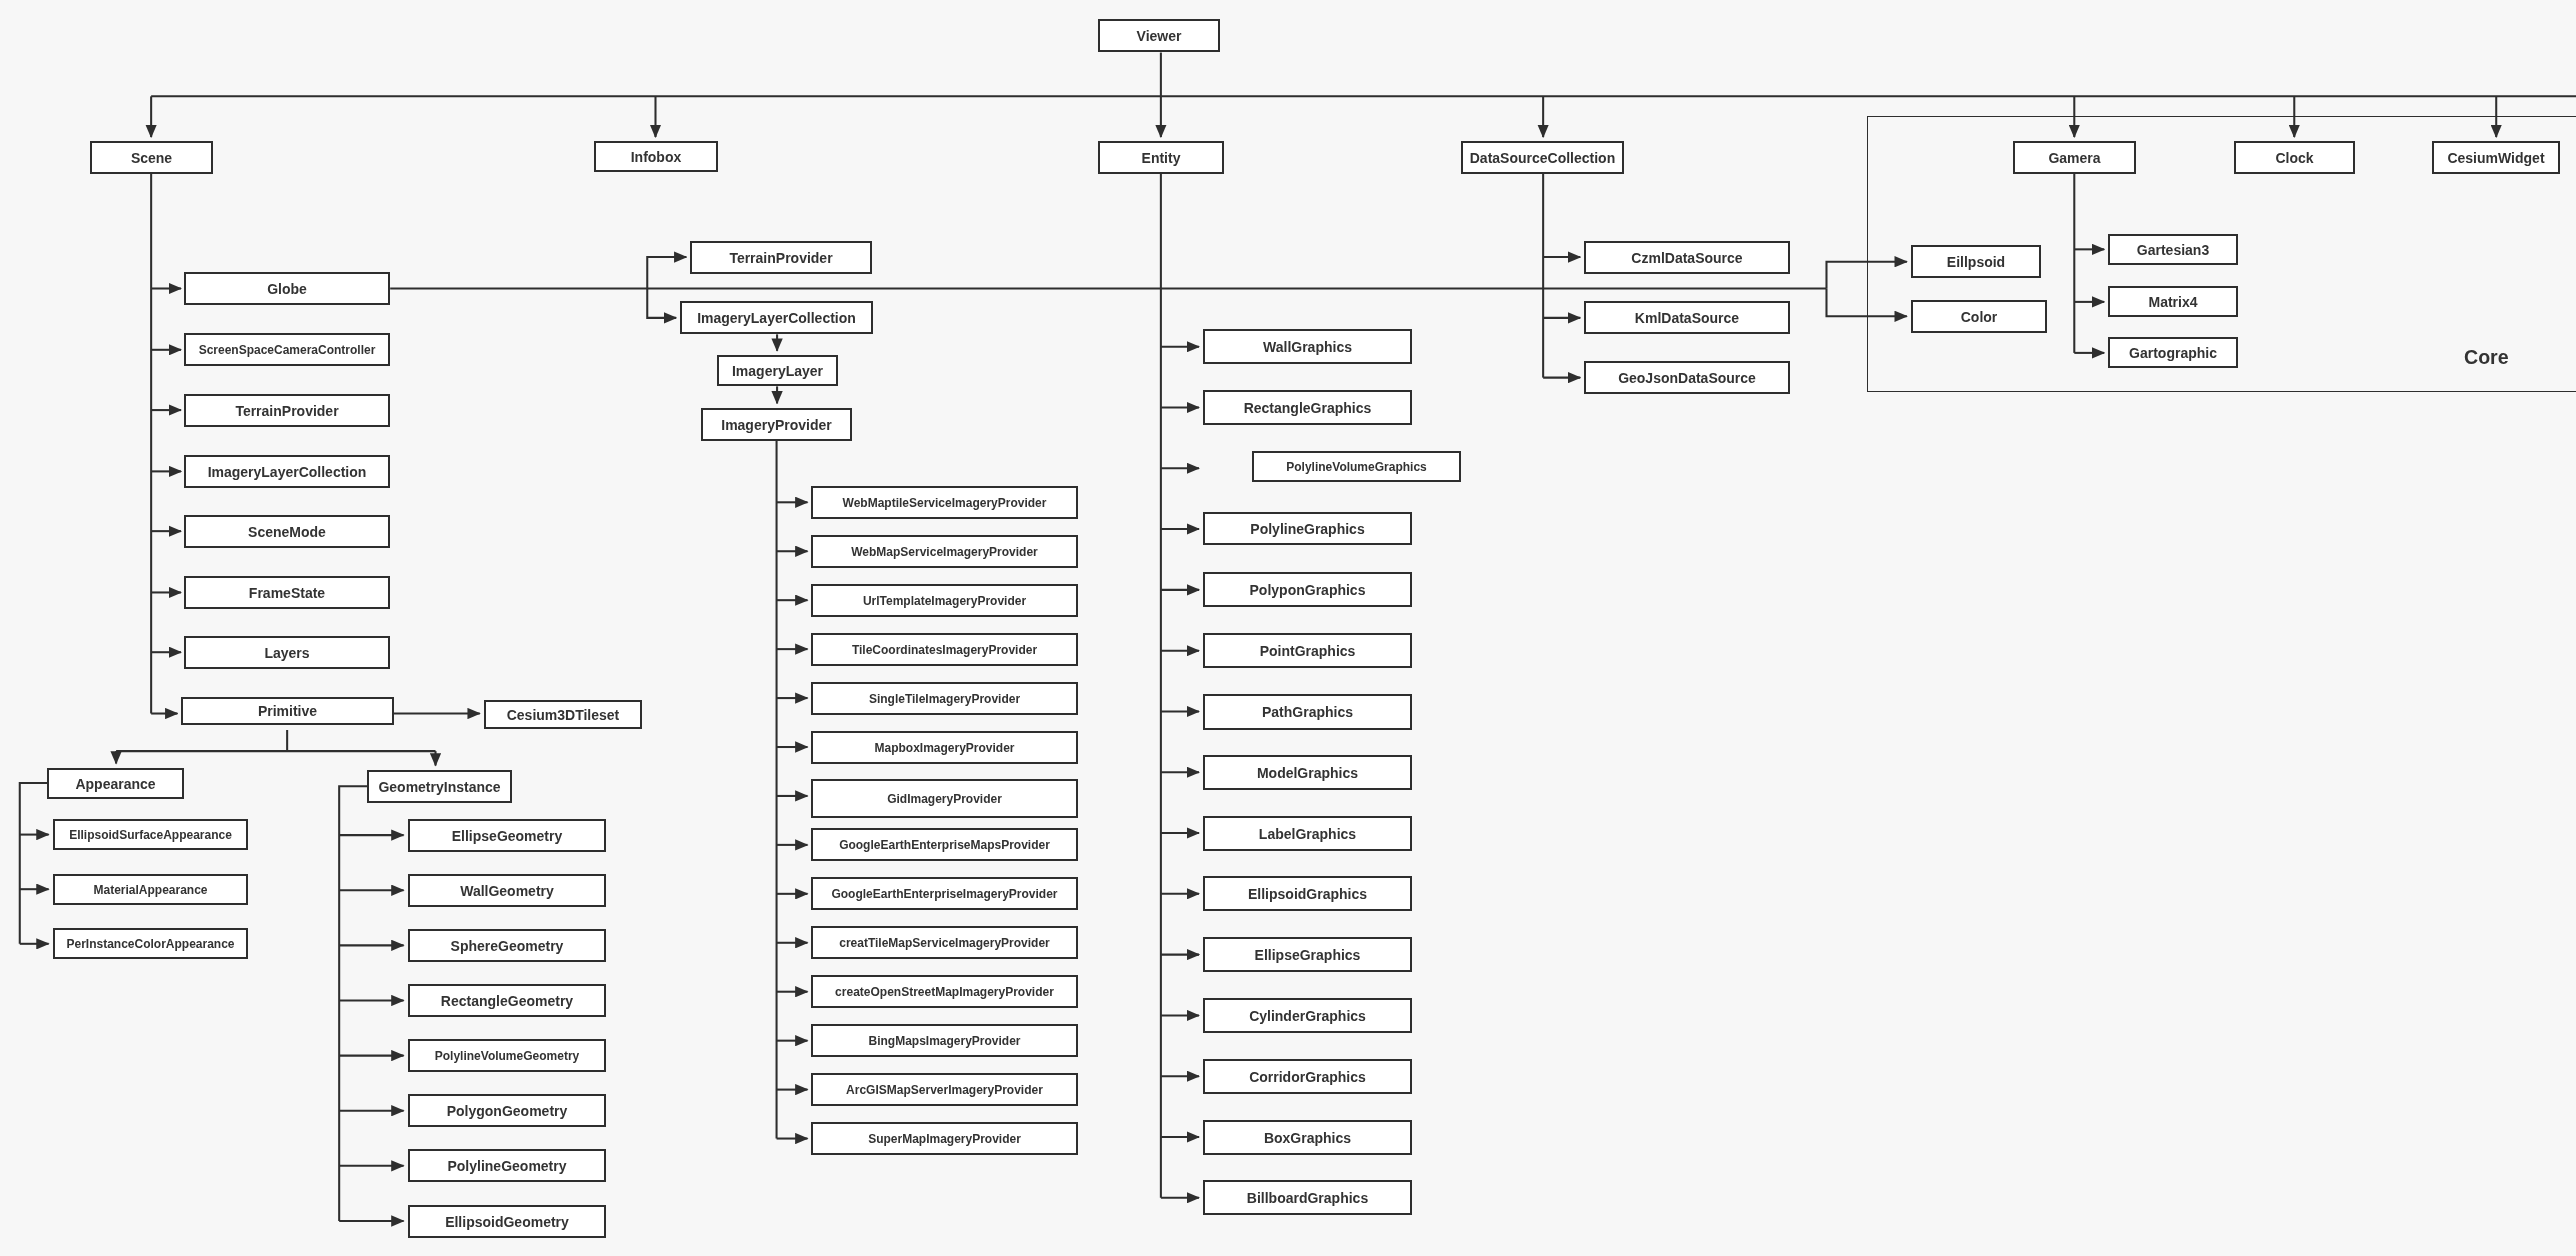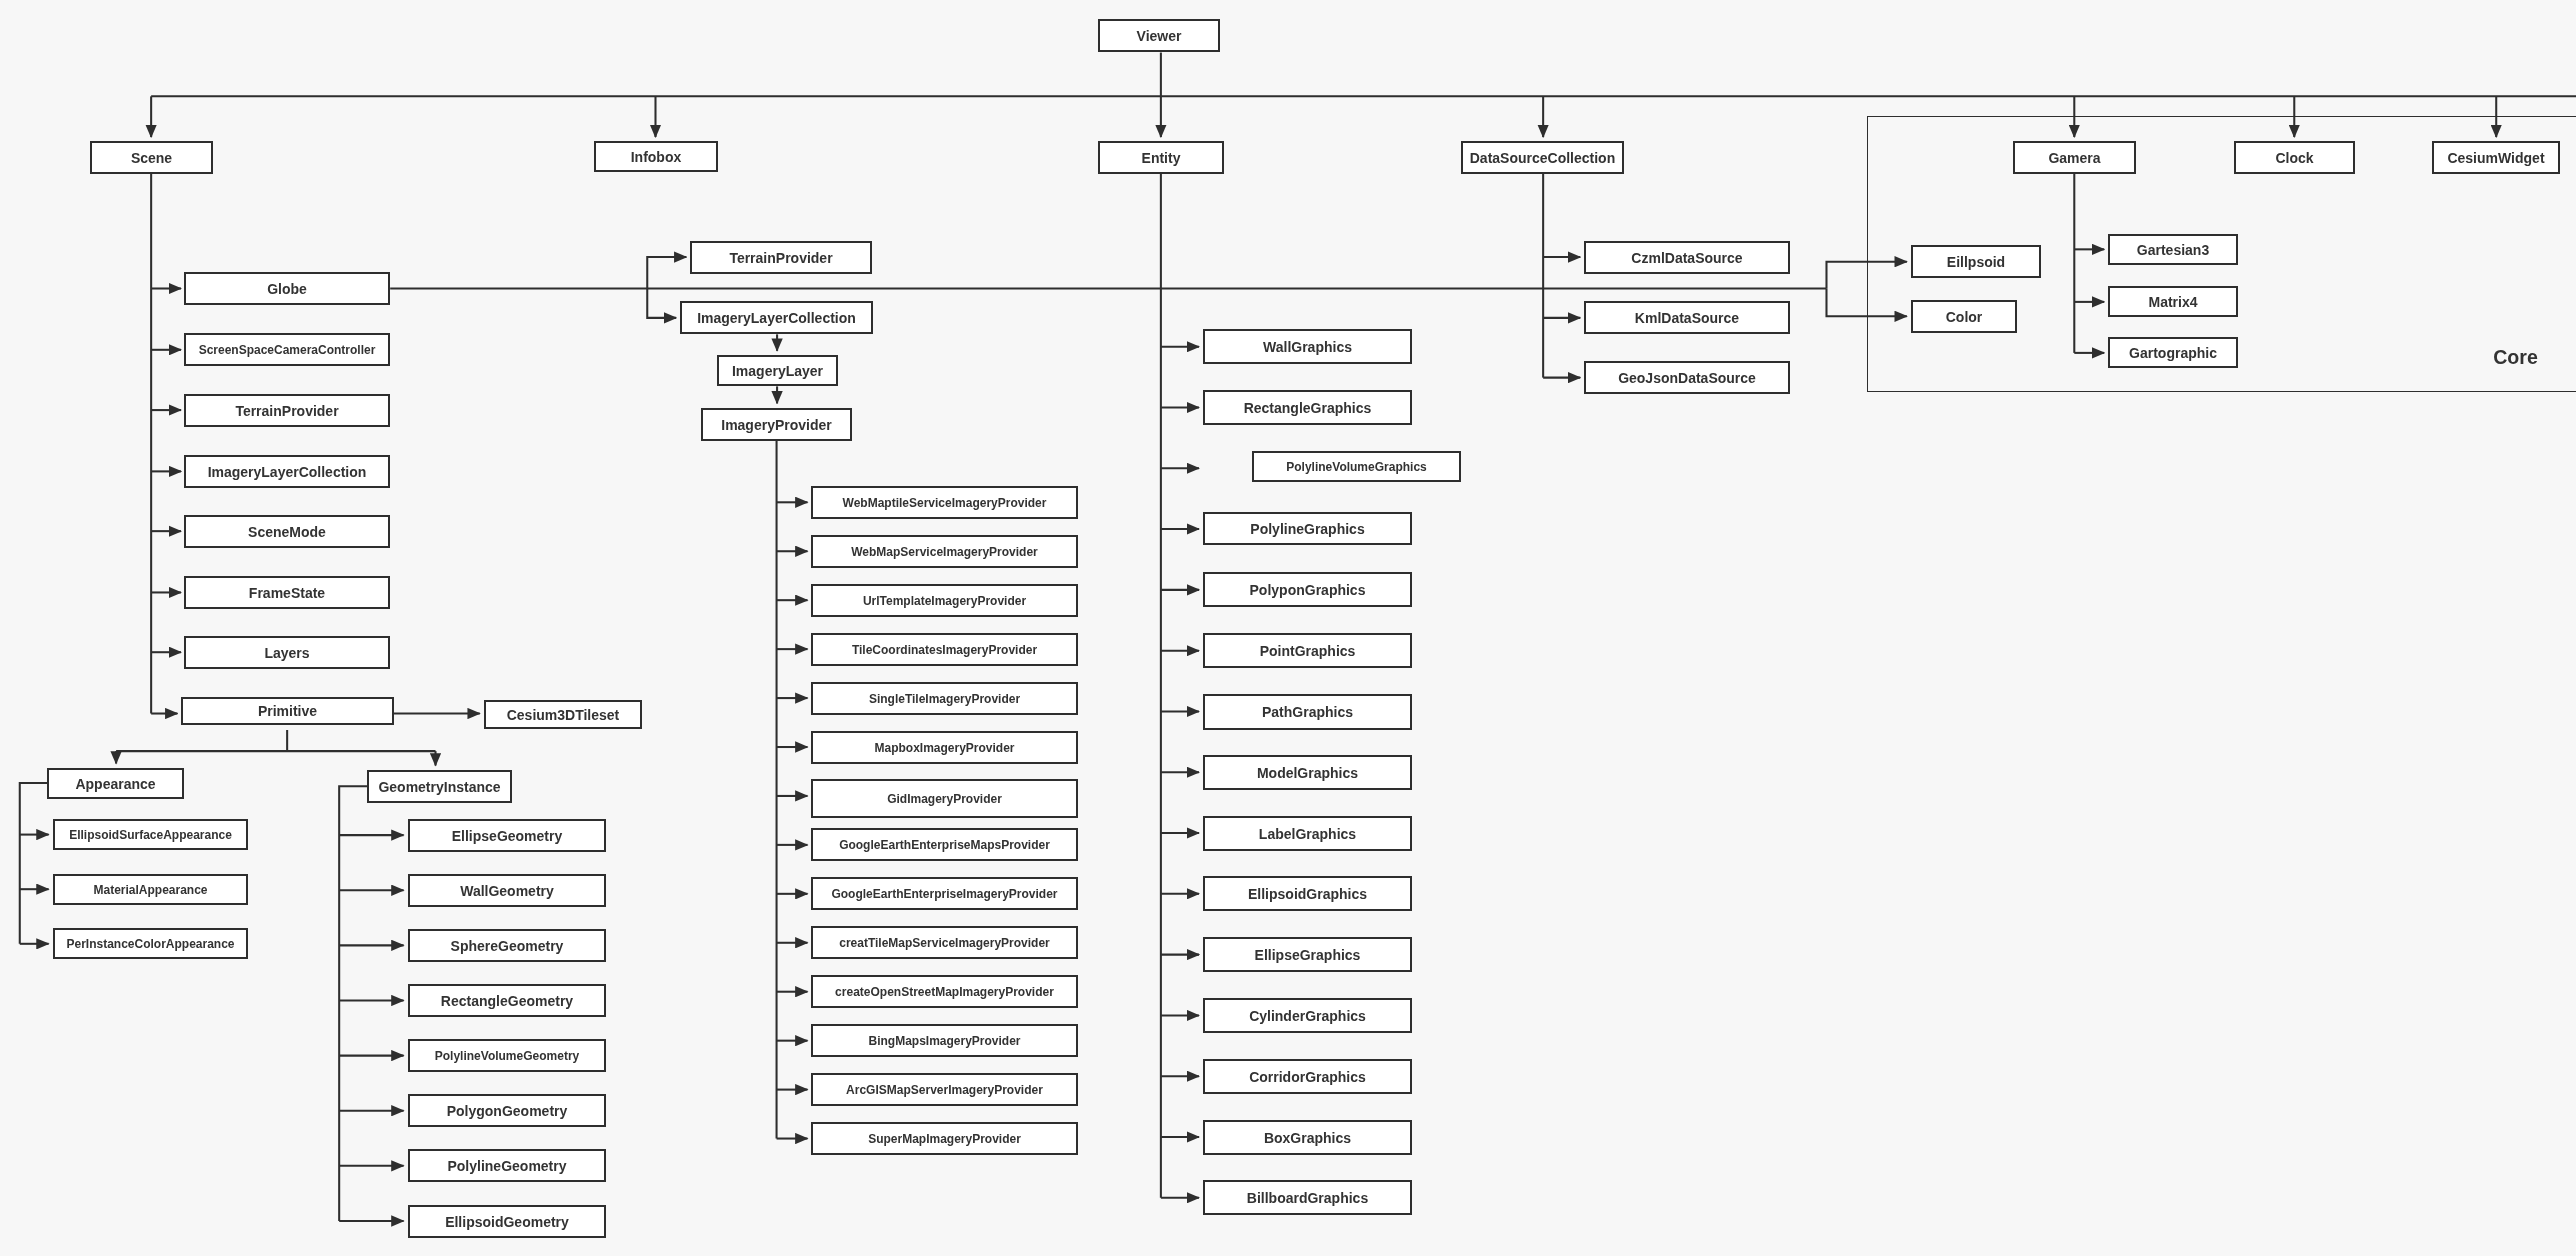--- a/index.html
+++ b/index.html
@@ -6,21 +6,21 @@
   body{background:#f7f7f7;font-family:"Liberation Sans",sans-serif;}
   .canvas{position:relative;width:2754px;height:1256px;background:#f7f7f7;overflow:hidden;}
   svg.wires{position:absolute;left:0;top:0;}
   .w{stroke:#2e2e2e;stroke-width:4;fill:none;}
   .a{marker-end:url(#ah);}
   .node{position:absolute;box-sizing:border-box;background:#ffffff;border:2.1px solid #2e2e2e;
         display:flex;align-items:center;justify-content:center;text-align:center;
         font-weight:bold;font-size:14px;color:#333333;white-space:nowrap;}
   .sm{font-size:12px;}
   .core-box{position:absolute;box-sizing:border-box;border:1.5px solid #2e2e2e;background:transparent;}
-  .core-label{position:absolute;font-weight:bold;font-size:19.6px;color:#333333;text-align:center;}
+  .core-label{position:absolute;font-weight:bold;font-size:19.6px;color:#333333;}
 </style>
 </head>
 <body>
 
 <div class="canvas">
 
   <svg class="wires" width="2754" height="1256" viewBox="0 0 5345 2438">
     <defs>
       <marker id="ah" viewBox="0 0 6.5 5.5" refX="6" refY="2.75" markerWidth="6.5" markerHeight="5.5" orient="auto">
         <path d="M0,0 L6.5,2.75 L0,5.5 Z" fill="#2e2e2e"></path>
@@ -192,19 +192,19 @@
   <div class="node" style="left:1203px;top:998px;width:209px;height:35px">CylinderGraphics</div>
   <div class="node" style="left:1203px;top:1059px;width:209px;height:35px">CorridorGraphics</div>
   <div class="node" style="left:1203px;top:1120px;width:209px;height:35px">BoxGraphics</div>
   <div class="node" style="left:1203px;top:1180px;width:209px;height:35px">BillboardGraphics</div>
 
   <div class="node" style="left:1584px;top:241px;width:206px;height:33px">CzmlDataSource</div>
   <div class="node" style="left:1584px;top:301px;width:206px;height:33px">KmlDataSource</div>
   <div class="node" style="left:1584px;top:361px;width:206px;height:33px">GeoJsonDataSource</div>
 
   <div class="node" style="left:1911px;top:245px;width:130px;height:33px">Eillpsoid</div>
-  <div class="node" style="left:1911px;top:300px;width:106px;height:33px">Color</div>
+  <div class="node" style="left:1911px;top:300px;width:136px;height:33px">Color</div>
   <div class="node" style="left:2108px;top:234px;width:130px;height:31px">Gartesian3</div>
   <div class="node" style="left:2108px;top:286px;width:130px;height:31px">Matrix4</div>
   <div class="node" style="left:2108px;top:337px;width:130px;height:31px">Gartographic</div>
 
 </div>
 
 
 </body></html>

